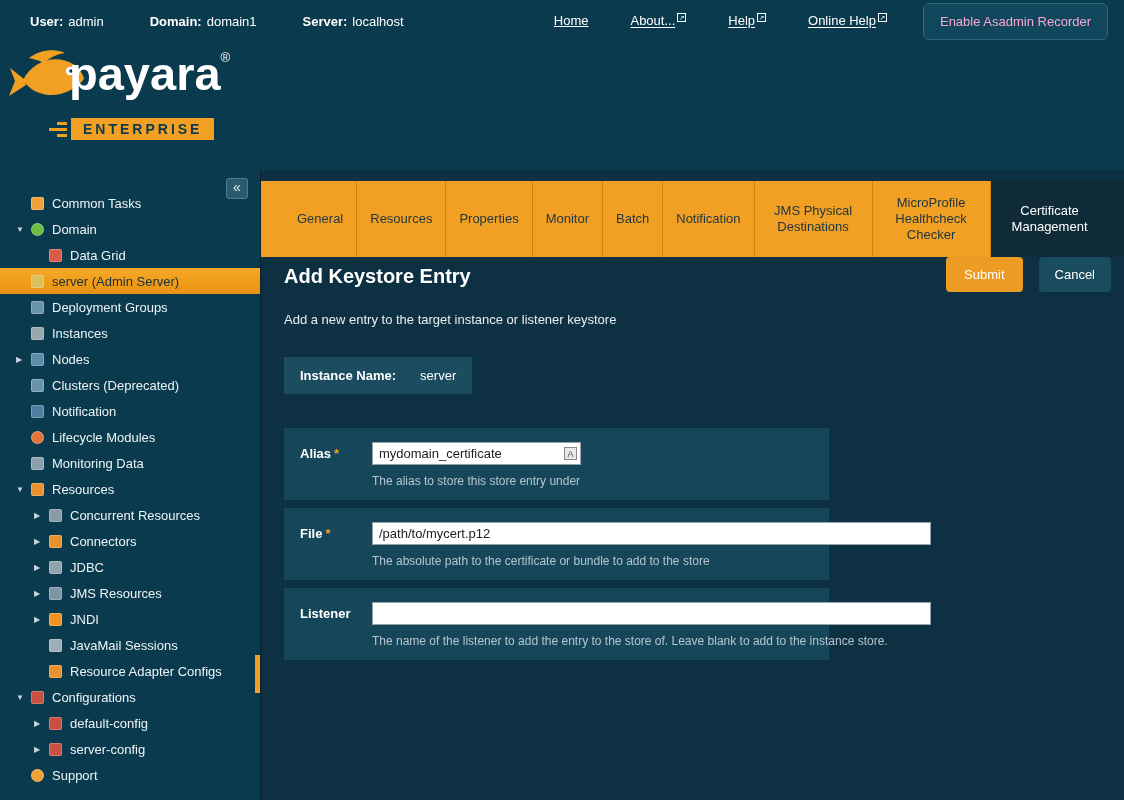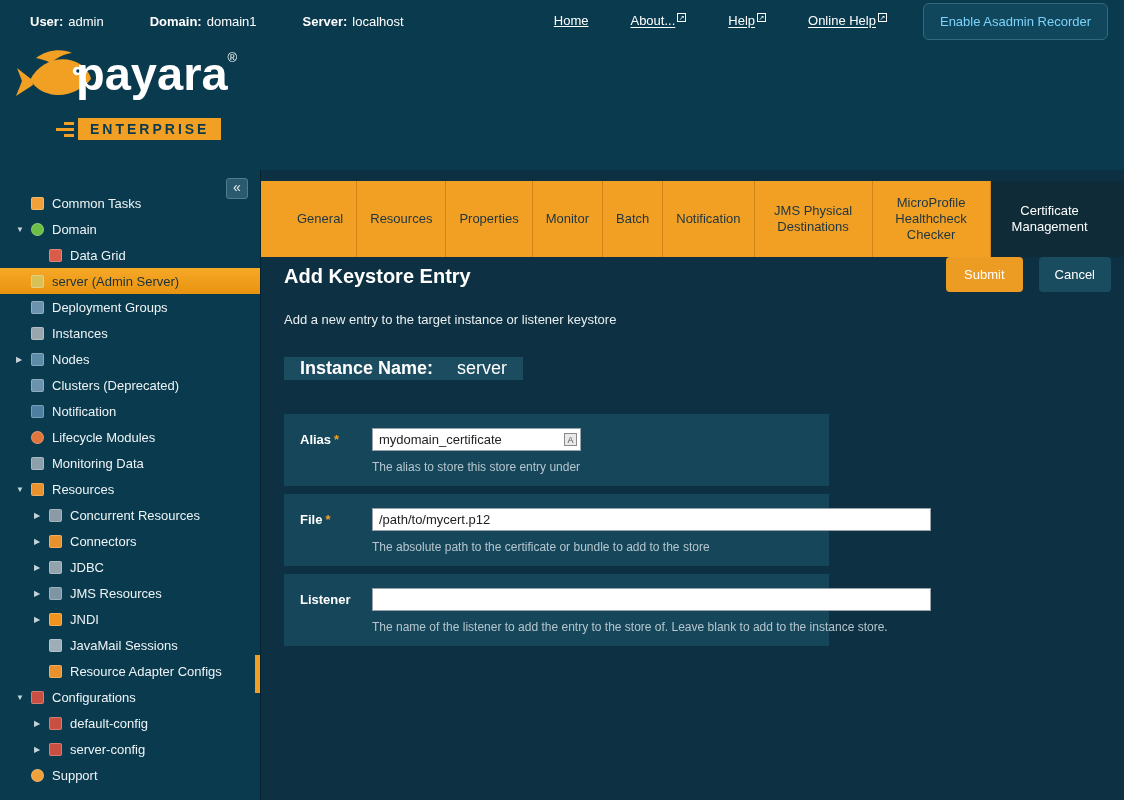--- a/index.html
+++ b/index.html
@@ -12,24 +12,24 @@
   
   .header { position:absolute; left:0; top:0; width:1124px; height:170px; background:#0a3a4e;padding-left:14px; }
   .topbar { display:flex; align-items:center; height:42px; padding:0 16px; font-size:13px; }
   .kv { margin-right:46px; white-space:nowrap; }
   .kv b { font-weight:bold; margin-right:5px; }
   .links { margin-left:auto; display:flex; gap:42px; }
   a.link { color:#fff; text-decoration:underline; font-size:13px; cursor:pointer; white-space:nowrap; }
   .ext-box { display:inline-block; font-size:7px; border:1px solid #fff; width:9px; height:9px;
              line-height:8px; text-align:center; vertical-align:super; margin-left:2px; text-decoration:none;}
   .recorder-btn { margin-left:36px; background:#11475c; border:1px solid #36687d; border-radius:6px;
-                  color:#7dd3fc; font-size:13px; padding:10px 16px; cursor:pointer; white-space:nowrap;
+                  color:#f9a8d4; font-size:13px; padding:10px 16px; cursor:pointer; white-space:nowrap;
                   font-family:inherit; }
   
-  .logo { position:absolute; left:14px; top:44px; width:260px; height:110px; }
+  .logo { position:absolute; left:7px; top:44px; width:260px; height:110px; }
   .logo svg { position:absolute; left:0; top:0; }
   .logo-text { position:absolute; left:62px; top:2px; font-size:47px; font-weight:bold; color:#fff; }
   .logo-reg { font-size:13px; vertical-align:28px; font-weight:normal; }
   .enterprise { position:absolute; left:42px; top:74px; display:flex; align-items:center; }
   .stripes { display:flex; flex-direction:column; gap:3px; margin-right:4px; }
   .stripes i { display:block; height:3px; background:#f2a024; }
   .stripes i:nth-child(1){ width:10px; margin-left:8px;}
   .stripes i:nth-child(2){ width:18px; }
   .stripes i:nth-child(3){ width:10px; margin-left:8px;}
   .ent-box { background:#f2a024; color:#0a3a4e; font-weight:bold; font-size:14px;
@@ -61,21 +61,21 @@
   .main { padding:0 13px 0 23px; }
   .title-row { display:flex; align-items:flex-start; }
   .page-title { font-size:20px; font-weight:bold; margin:8px 0 0 0; }
   .btns { margin-left:auto; display:flex; gap:16px; }
   .btn-submit { background:#ec9b23; border:none; border-radius:4px; color:#fff; font-size:13px;
                 padding:10px 18px; cursor:pointer; font-family:inherit; }
   .btn-cancel { background:#1a4c60; border:none; border-radius:4px; color:#fff; font-size:13px;
                 padding:10px 16px; cursor:pointer; font-family:inherit; }
   .desc { font-size:13px; color:#e9eef1; margin-top:20px; }
   .instance-panel { display:inline-flex; align-items:center; background:#1c4c5f;
-                    padding:1px 16px; margin-top:30px; font-size:18px; min-width:188px; }
+                    padding:11px 16px; margin-top:30px; font-size:13px; min-width:188px; }
   .instance-label { font-weight:bold; margin-right:24px; }
   .form { margin-top:34px; width:545px; }
   .form-row { background:#16465a; padding:14px 16px 12px; margin-bottom:8px; display:flex; }
   .form-label { width:72px; flex:0 0 72px; font-weight:bold; font-size:13px; padding-top:4px; }
   .req { color:#f2a024; margin-left:3px; font-weight:bold; }
   .form-field { flex:1; }
   input.text { height:23px; border:1px solid #98a3a9; background:#fff; color:#222;
                font-size:13px; padding:1px 6px; font-family:inherit; }
   .narrow { width:209px; } .wide { width:559px; }
   .input-wrap { position:relative; display:inline-block; }

